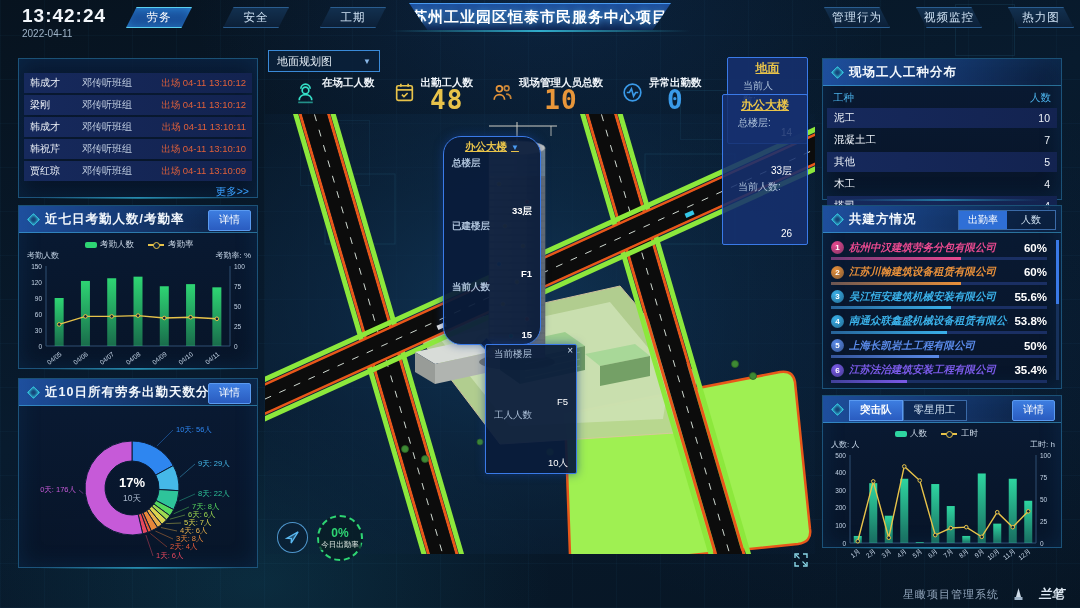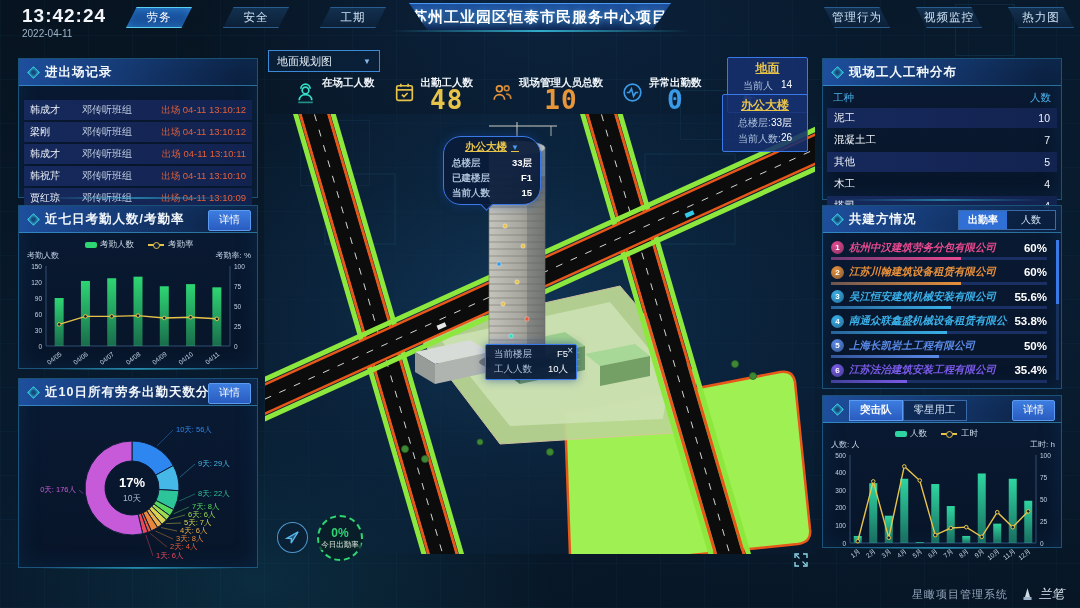--- a/index.html
+++ b/index.html
@@ -84,21 +84,21 @@
   .wt-head{ display:flex; padding:5px 10px 3px; font-size:10.5px; color:#4ab0e8; }
   .wt-head span:last-child{ margin-left:auto; }
   .wt-row{ display:flex; align-items:center; height:20px; margin:0 4px 2px; padding:0 7px; font-size:10.5px; color:#eef3f9; }
   .wt-row:nth-child(odd){ background:linear-gradient(90deg,#16295c,#132350); }
   .wt-row span:last-child{ margin-left:auto; }
 
   #p-partners{ left:822px; top:205px; width:240px; height:184px; overflow:hidden; }
   .ptabs{ position:absolute; right:5px; top:4px; display:flex; border:1px solid #3a6aa8; }
   .ptab{ width:48px; height:18px; display:flex; align-items:center; justify-content:center;
     font-size:10px; color:#cfe0f0; background:rgba(10,30,60,.6); cursor:pointer; }
-  .ptab.active{ background:#2f6fd6; color:#fff; font-weight:bold; }
+  .ptab.active{ background:#2f6fd6; color:#fff; font-weight:normal; }
   .co-list{ padding:6px 14px 0 8px; }
   .co-item{ margin-bottom:3.5px; }
   .co-top{ display:flex; align-items:center; height:17px; }
   .co-badge{ width:13px; height:13px; border-radius:50%; color:#fff; font-size:8px; font-weight:bold;
     display:flex; align-items:center; justify-content:center; margin-right:5px; flex:none; }
   .co-name{ font-size:10.5px; font-weight:bold; font-style:italic; white-space:nowrap; overflow:hidden; flex:1; }
   .co-val{ font-size:11.5px; font-weight:bold; color:#fff; margin-left:6px; }
   .co-track{ height:3px; background:#1a2f63; margin-top:1px; }
   .co-fill{ height:3px; }
   .pscroll{ position:absolute; right:2px; top:34px; bottom:8px; width:3px; background:rgba(28,58,108,.7); }
@@ -124,21 +124,21 @@
   .stat .vl{ font-family:"DejaVu Sans Mono",monospace; font-size:26px; font-weight:bold; line-height:21px; letter-spacing:1px;text-align:center; }
   .c-teal{ color:#35e0c8; } .c-yellow{ color:#e8c34a; } .c-green{ color:#3ee8a8; }
   .c-orange{ color:#e8963a; } .c-blue{ color:#3a9ae8; }
 
   #scene{ position:absolute; left:0; top:70px; width:550px; height:440px; }
 
   .tip{ position:absolute; background:rgba(10,28,58,.94); border:1px solid #3a7ae8; border-radius:2px;
     box-shadow:0 0 10px rgba(20,60,140,.6); font-size:9.5px; }
   .tip-row{ display:flex; padding:1px 8px; }
   .tip-row .lbl{ color:#aec2da; }
-  .tip-row .val{ margin-left:auto; color:#fff; }
+  .tip-row .val{ margin-left:auto; color:#fff;margin-top:48px; }
   #bld-tip{ left:178px; top:92px; width:98px;border-radius:18px; }
   .tip-title{ text-align:center; padding:3px 0 2px; font-size:10.5px; font-weight:bold; color:#e8c34a;
     text-decoration:underline; }
   .tip-title .caret{ color:#4a9af0; font-size:8px; margin-left:4px; text-decoration:none; }
   .tip-arrow{ position:absolute; left:38px; bottom:-5px; width:9px; height:9px; background:rgba(10,28,58,.94);
     border-right:1px solid #3a7ae8; border-bottom:1px solid #3a7ae8; transform:rotate(45deg); }
   #floor-tip{ left:220px; top:300px; width:92px; padding:2px 0; }
   .tip-close{ position:absolute; right:3px; top:0px; color:#cfe0f0; font-size:10px; cursor:pointer; }
 
   .info-box{ position:absolute; background:rgba(22,48,110,.88); border:1px solid #3a7ae8; border-radius:2px;
@@ -152,21 +152,21 @@
   .gauge{ position:absolute; left:52px; top:471px; width:46px; height:46px; border-radius:50%;
     border:2px dashed #2ed573; background:rgba(8,26,30,.55); display:flex; flex-direction:column;
     align-items:center; justify-content:center; }
   .gauge .gv{ font-size:12px; font-weight:bold; color:#2ed573; }
   .gauge .gl{ font-size:7.5px; color:#e6efe8; background:rgba(10,40,40,.7); padding:0 2px; border-radius:2px; }
   .expand{ position:absolute; left:528px; top:508px; width:16px; height:16px; cursor:pointer; }
 
   
   .footer{ position:absolute; right:16px; bottom:5px; display:flex; align-items:center; gap:14px; }
   .brand{ font-size:11px; color:#93a7bd; letter-spacing:1px; }
-  .logo{ display:flex; align-items:center; gap:6px; font-size:12.5px; font-weight:normal; font-style:italic; color:#dde8f2; }
+  .logo{ display:flex; align-items:center; gap:15px; font-size:12.5px; font-weight:bold; font-style:italic; color:#dde8f2; }
 
   svg text{ font-family:"Liberation Sans","DejaVu Sans",sans-serif; }
 </style>
 </head>
 <body>
 
 <div class="deco" style="left:955px;top:4px;width:60px;height:52px;"></div>
 <div class="deco" style="left:570px;top:430px;width:90px;height:80px;"></div>
 <div class="deco" style="left:300px;top:120px;width:70px;height:66px;"></div>
 <div class="deco" style="left:680px;top:90px;width:56px;height:50px;"></div>
@@ -186,24 +186,20 @@
   </div>
   <div class="title-glow"></div>
   <div class="tabs-r">
     <div class="ttab">管理行为</div>
     <div class="ttab">视频监控</div>
     <div class="ttab">热力图</div>
   </div>
 </div>
 
 <div class="panel" id="p-records">
-  <div class="phead">
-    <span class="diamond"></span>
-    <span class="ptitle">进出场记录</span>
-  </div>
   <div class="rec-list" id="records-list">
       <div class="rec-row">
         <span class="rec-name">韩成才</span>
         <span class="rec-team">邓传听班组</span>
         <span class="rec-ev">出场 04-11 13:10:12</span>
       </div>
       <div class="rec-row">
         <span class="rec-name">梁刚</span>
         <span class="rec-team">邓传听班组</span>
         <span class="rec-ev">出场 04-11 13:10:12</span>

